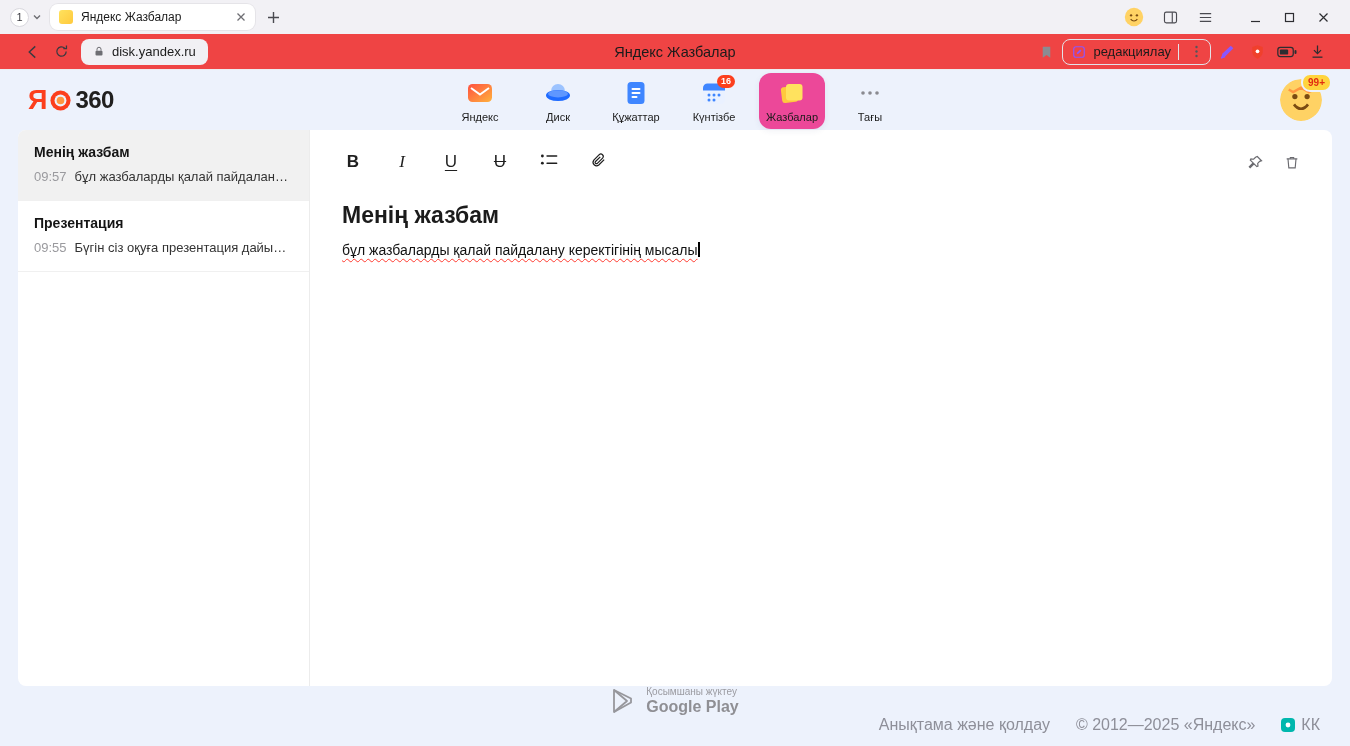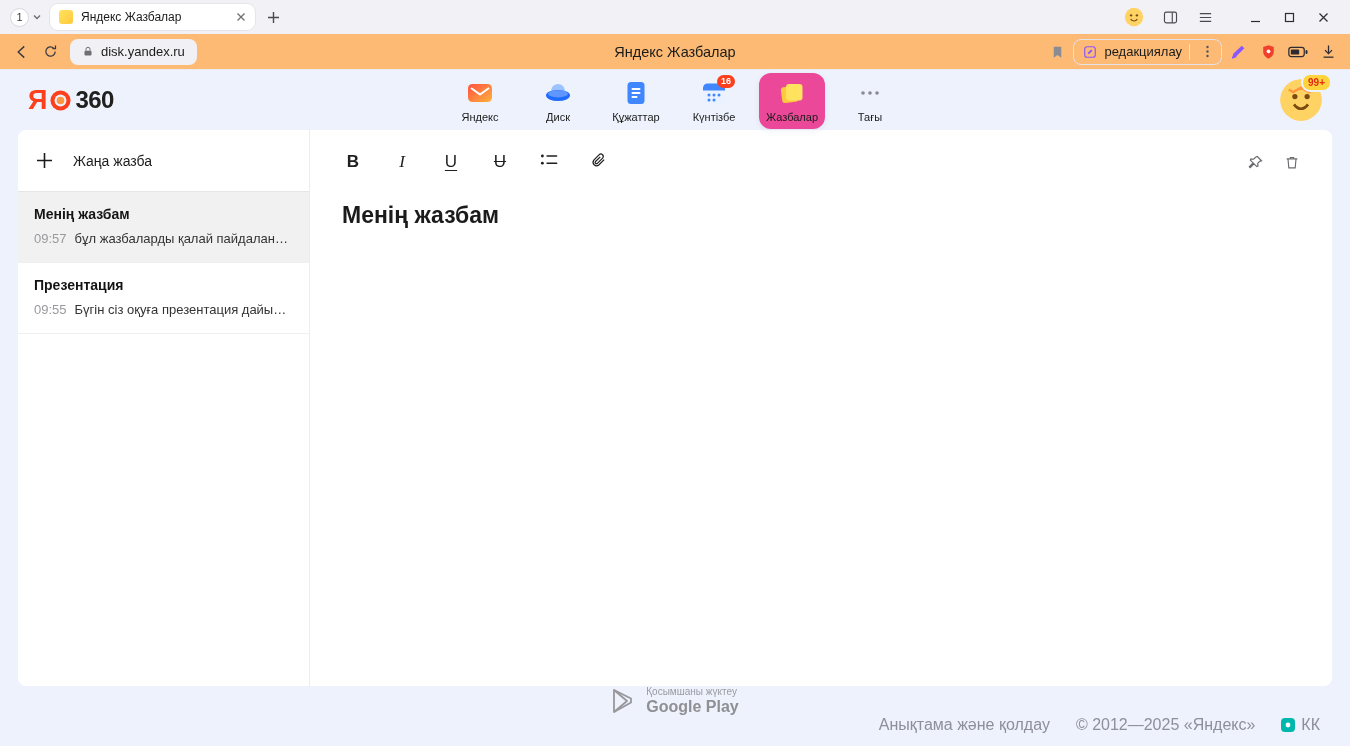--- a/index.html
+++ b/index.html
@@ -14,22 +14,22 @@
   .tab { width: 205px; height: 26px; background: #fff; border-radius: 8px; display: flex; align-items: center;
          gap: 8px; padding: 0 9px; box-shadow: 0 0 0 1px rgba(0,0,0,.05); }
   .favicon { width: 14px; height: 14px; border-radius: 3px; background: linear-gradient(135deg,#ffe25e,#ffc93d); flex: none; }
   .tab-title { font-size: 12px; color: #1b1b1b; flex: 1; white-space: nowrap; overflow: hidden; }
   .icon-btn { display: grid; place-items: center; cursor: pointer; }
   .newtab { margin-left: 12px; }
   .tabbar-right { margin-left: auto; display: flex; align-items: center; gap: 18px; }
   .win-controls { display: flex; align-items: center; gap: 0; margin-left: 6px; }
   .win-btn { width: 34px; height: 30px; display: grid; place-items: center; cursor: pointer; }
 
-  .toolbar { height: 36px; background: #fdba74; border-bottom: 1px solid #ececf0; display: flex; align-items: center;
-             padding: 0 8px; position: relative; }
+  .toolbar { height: 36px; background: #ef4444; border-bottom: 1px solid #ececf0; display: flex; align-items: center;
+             padding: 0 19px; position: relative; }
   .toolbar .icon-btn { width: 28px; height: 28px; }
   .addr { display: flex; align-items: center; gap: 7px; background: #f1f0f4; border-radius: 8px; height: 26px;
           padding: 0 12px; margin-left: 6px; font-size: 13px; color: #1b1b1b; cursor: text; }
   .page-title-center { position: absolute; left: 50%; transform: translateX(-50%); font-size: 14.5px; color: #1b1b1b; }
   .toolbar-right { margin-left: auto; display: flex; align-items: center; gap: 2px; }
   .edit-pill { display: flex; align-items: center; height: 26px; border: 1px solid #e3e2e8; border-radius: 8px;
                padding: 0 4px 0 9px; gap: 7px; font-size: 13px; color: #1b1b1b; cursor: pointer; }
   .edit-pill .divider { width: 1px; height: 16px; background: #e3e2e8; }
 
   
@@ -316,26 +316,20 @@
       <path d="M5 6l2.5 1.5L12 5l4.5 2.5L19.5 6" stroke="#ff9640" stroke-width="1.4" fill="none"></path>
     </svg>
     <span class="avatar-badge">99+</span>
   </div>
 </div>
 
 <div class="main">
   <div class="content">
 
     <div class="sidebar">
-      <div class="newnote">
-        <svg width="17" height="17" viewBox="0 0 17 17">
-            <path d="M8.5 1v15M1 8.5h15" stroke="#1b1b1b" stroke-width="1.6"></path>
-          </svg>
-        <span>Жаңа жазба</span>
-      </div>
 
       <div class="note-item selected">
         <div class="note-title">Менің жазбам</div>
         <div class="note-meta">
           <span class="note-time">09:57</span>
           <span class="note-snippet">бұл жазбаларды қалай пайдалану ке...</span>
         </div>
       </div>
 
       <div class="note-item">
@@ -377,20 +371,23 @@
             <svg width="16" height="17" viewBox="0 0 24 24" fill="none" stroke="#6b6b70" stroke-width="1.7">
                 <path d="M4 6.5h16"></path>
                 <path d="M9.5 6.5V4.5h5v2"></path>
                 <path d="M6 6.5l1.2 13.5h9.6L18 6.5"></path>
               </svg>
           </span>
         </div>
       </div>
 
       <div class="editor-title">Менің жазбам</div>
+      <div class="editor-body">
+        <span class="spellcheck">бұл жазбаларды қалай пайдалану керектігінің мысалы</span><span class="caret"></span>
+      </div>
     </div>
 
   </div>
 </div>
 
 <div class="footer">
   <div class="gp">
     <svg width="24" height="26" viewBox="0 0 24 26">
       <path d="M3 2l13 11L3 24z" fill="none" stroke="#97979c" stroke-width="1.8" stroke-linejoin="round"></path>
       <path d="M3 2l17 8.5v4L3 24" fill="none" stroke="#97979c" stroke-width="1.8" stroke-linejoin="round"></path>

